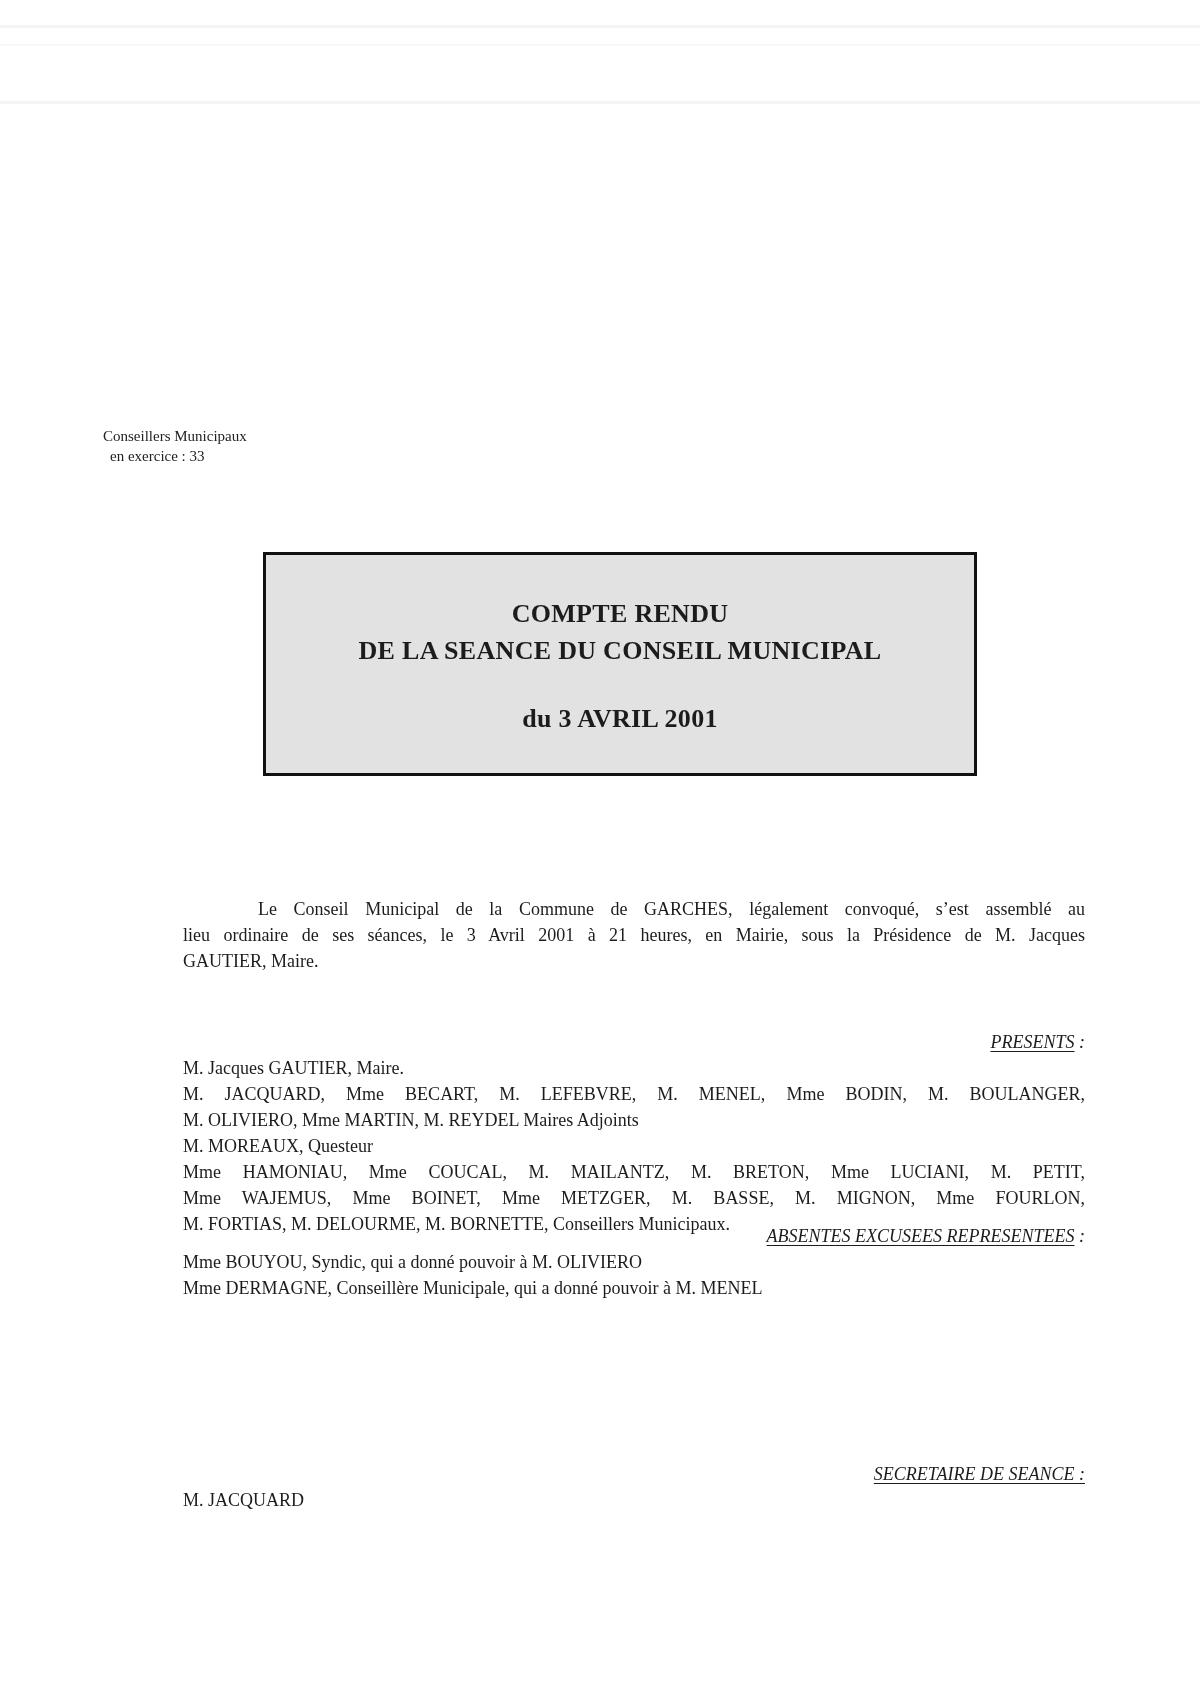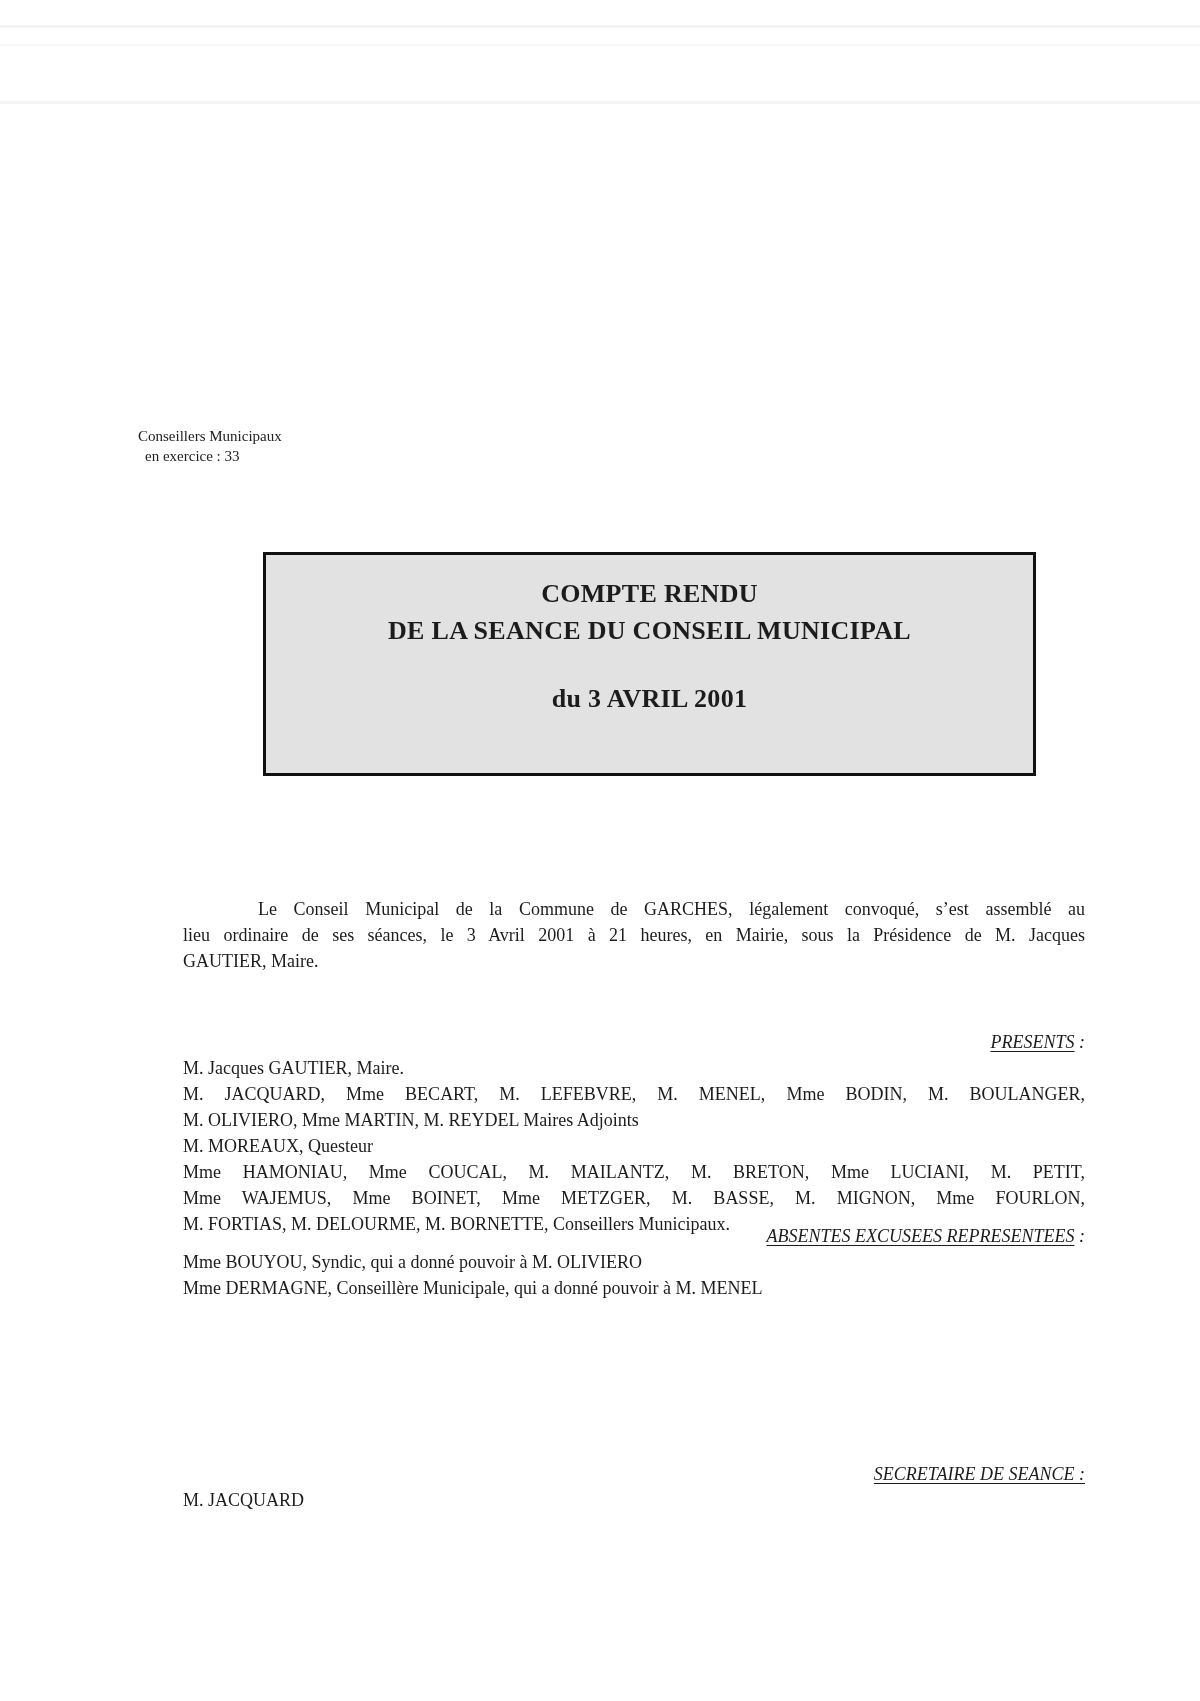--- a/index.html
+++ b/index.html
@@ -30,39 +30,38 @@
 
   
   .note {
     position: absolute;
     left: 103px;
     top: 426px;
     font-size: 15px;
     line-height: 20px;
     color: #222222;
     white-space: nowrap;
-    margin-left: 35px;
   }
   .note .l2 { padding-left: 7px; }
 
   
   .title-box {
     position: absolute;
     left: 263px;
     top: 552px;
-    width: 773px;
+    width: 714px;
     height: 224px;
     box-sizing: border-box;
     background: #e2e2e2;
     border: 3px solid #111111;
     text-align: center;
     font-weight: bold;
     font-size: 26px;
     letter-spacing: 0.3px;
-    padding-top: 20px;
+    padding-top: 40px;
   }
   .title-box .tb-line { line-height: 37px; }
   .title-box .tb-date { line-height: 37px; margin-top: 31px; }
 
   
   .text-block {
     position: absolute;
     left: 183px;
     width: 902px;
     font-size: 18px;

